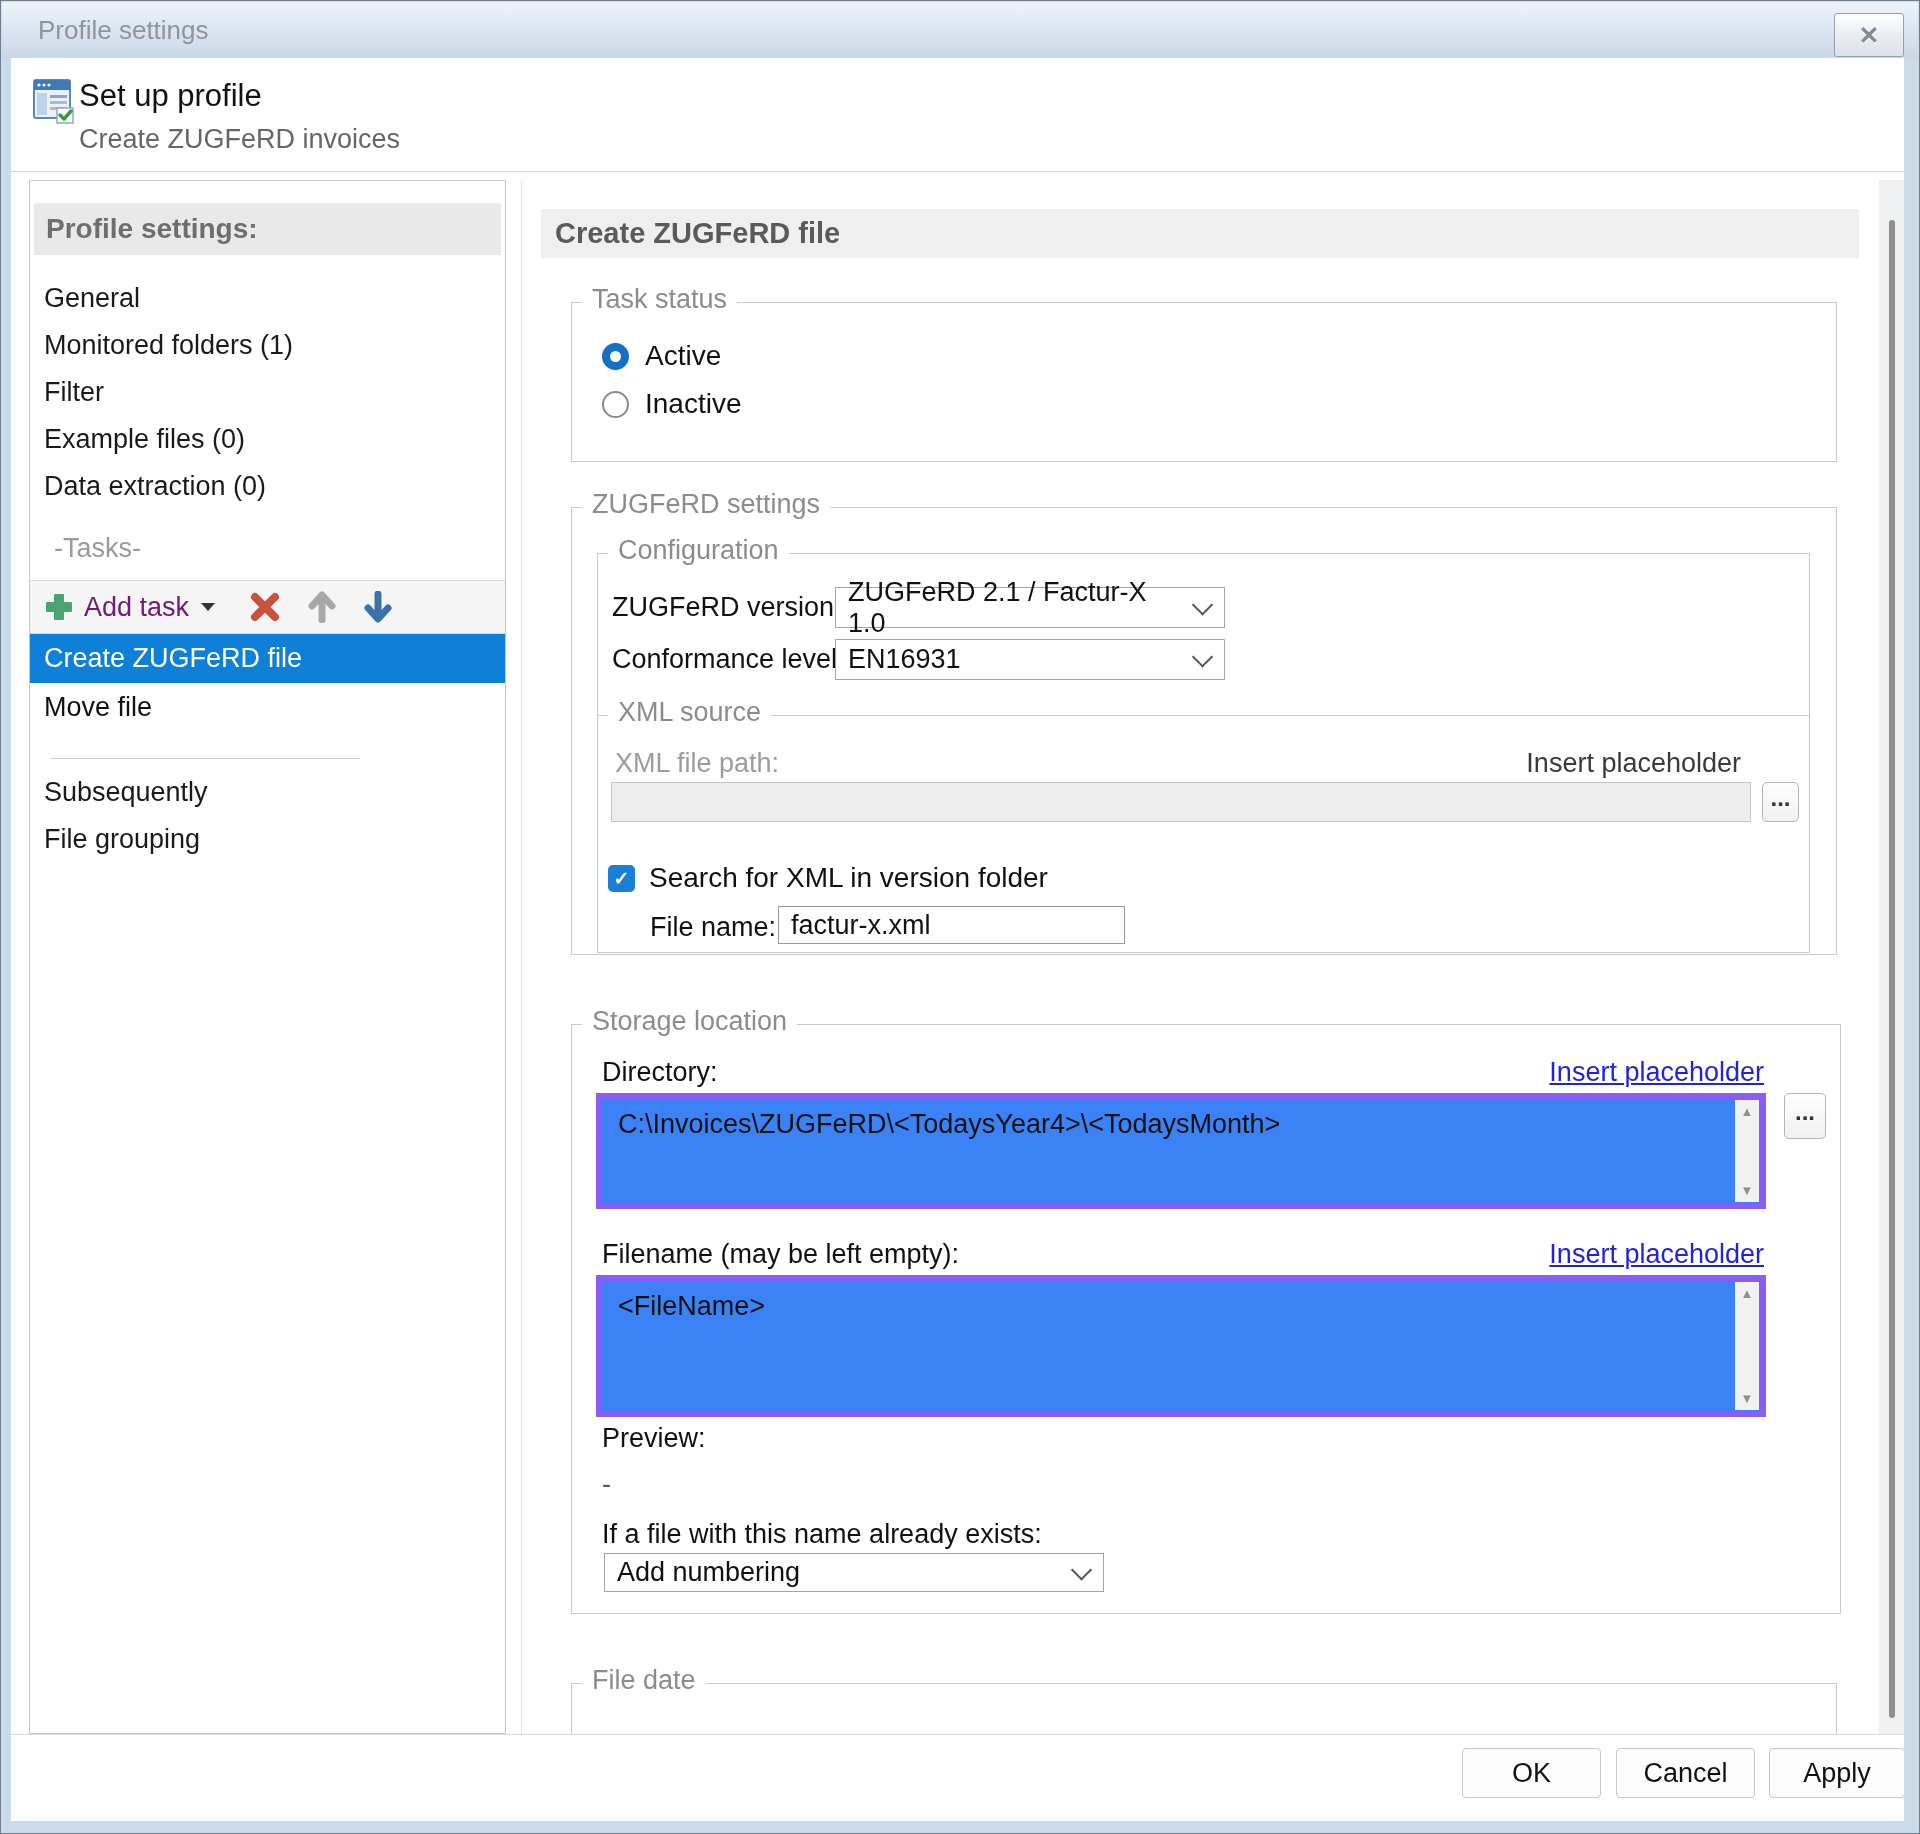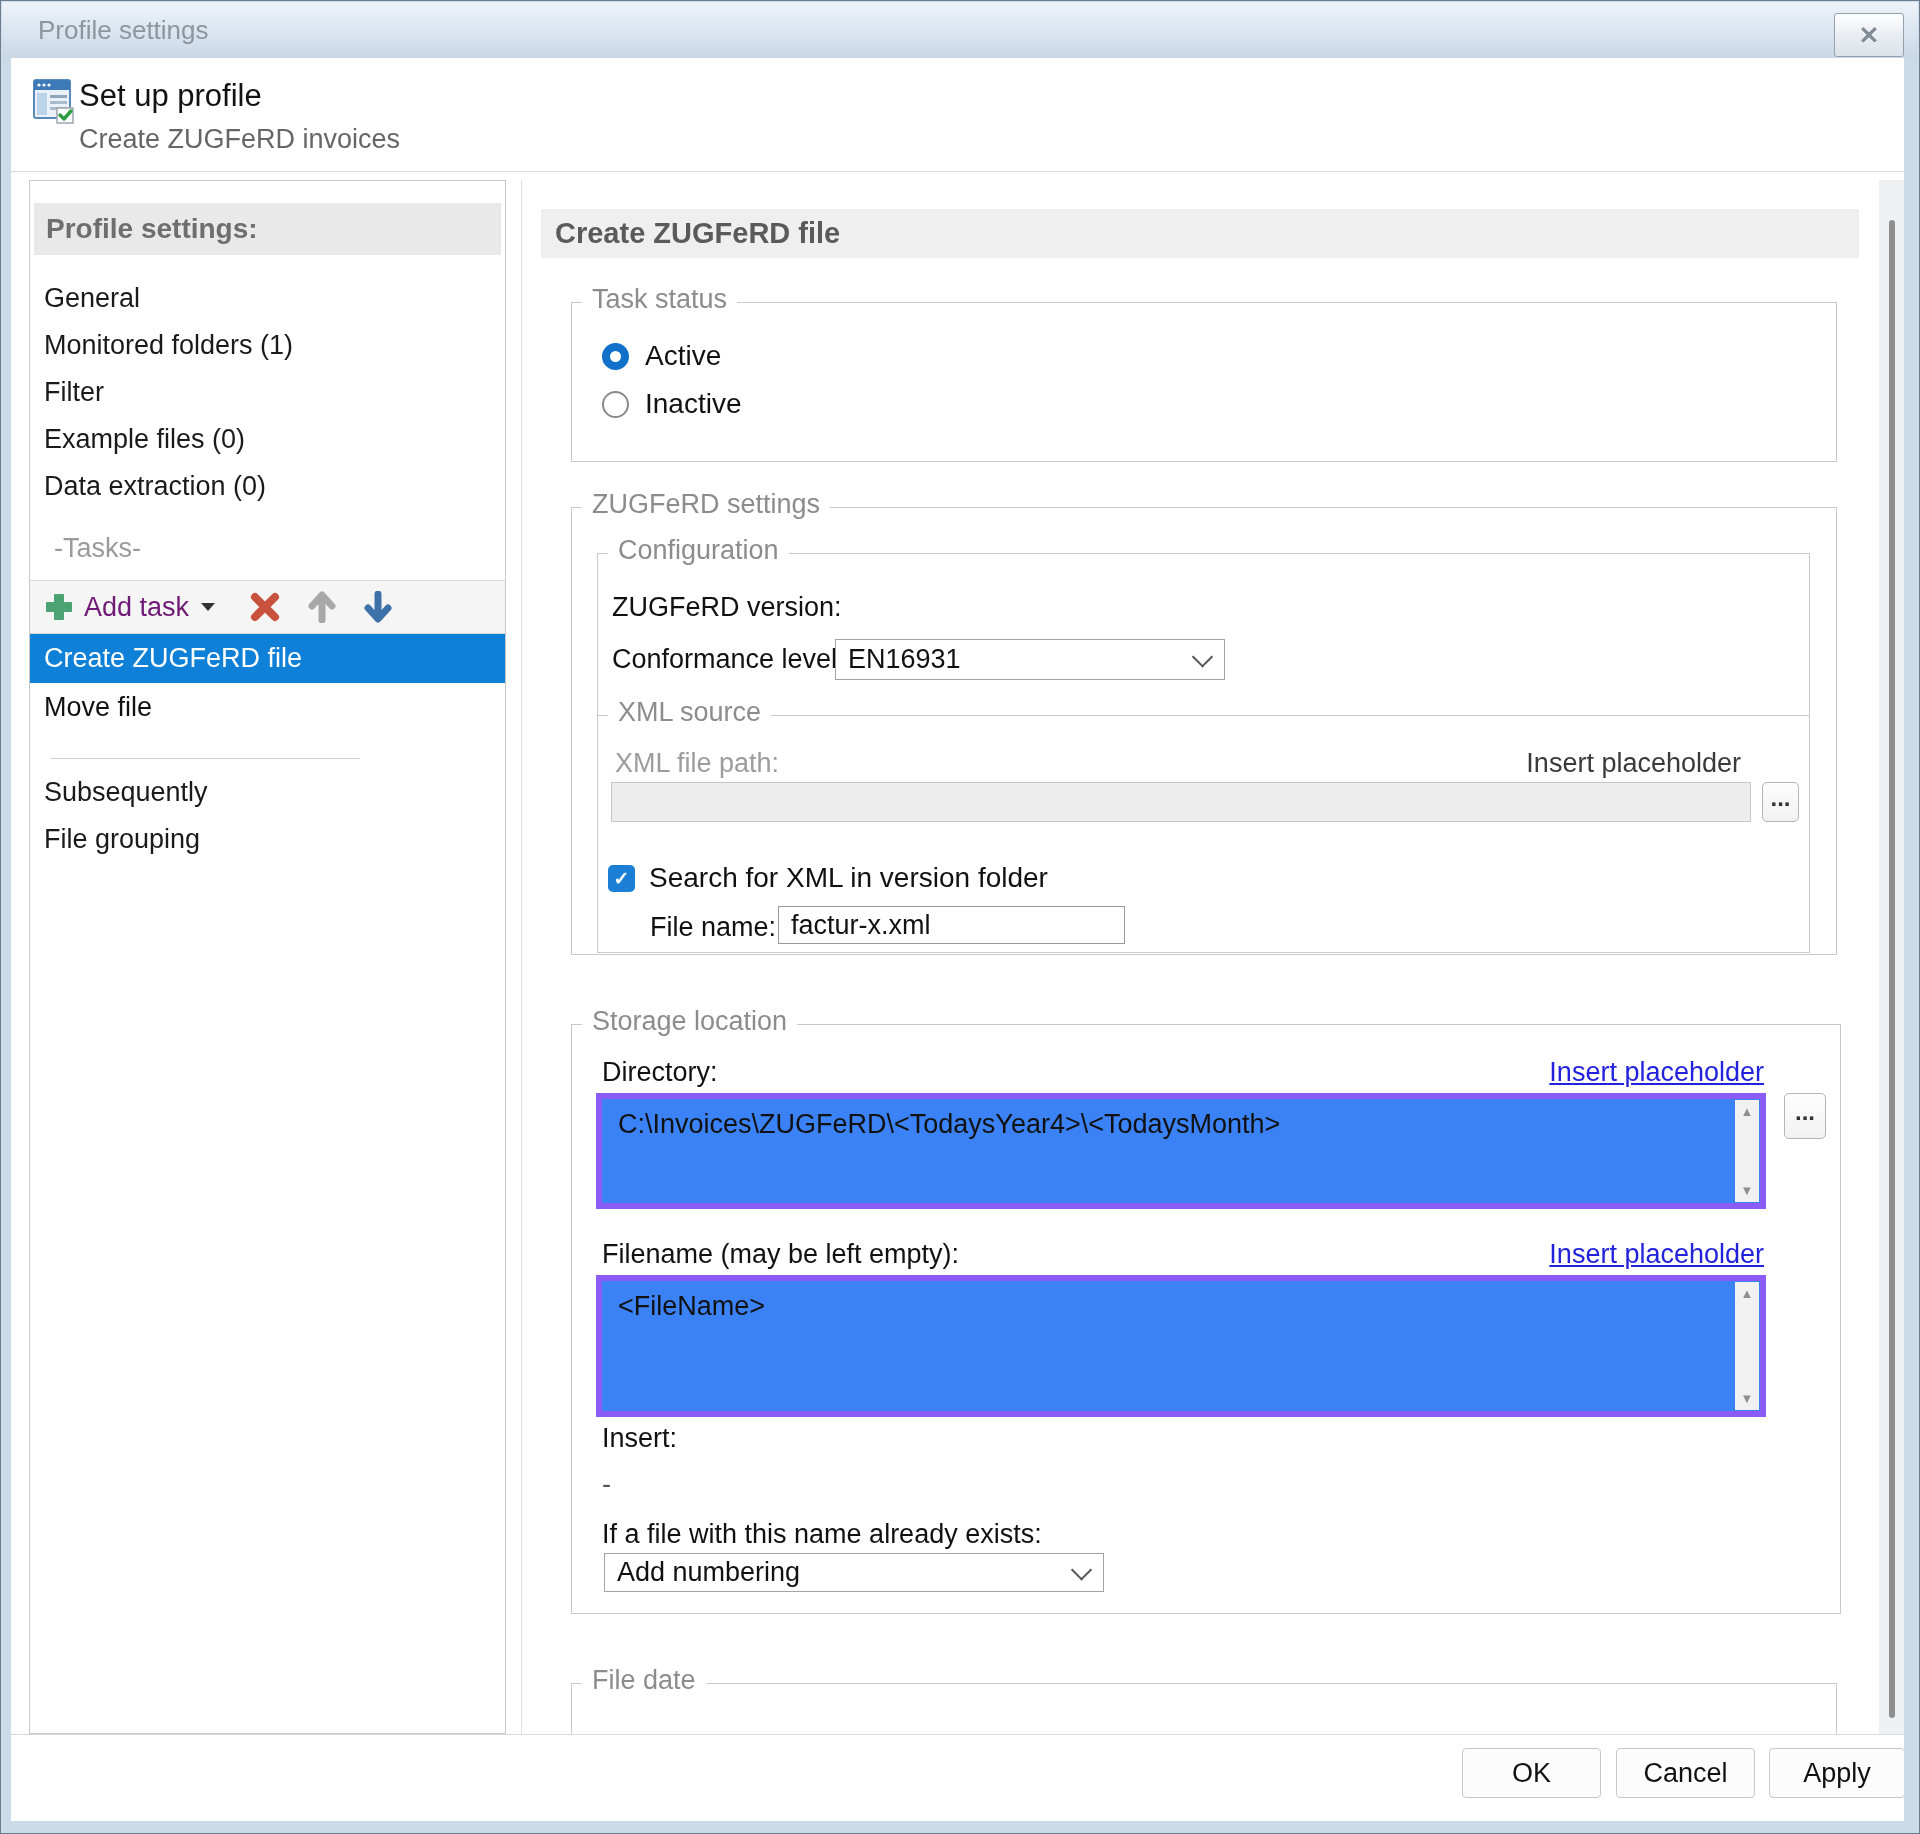--- a/index.html
+++ b/index.html
@@ -159,20 +159,24 @@
           <span class="radio-label">Inactive</span>
         </div>
       </div>
 
       <div class="groupbox" style="left:560px;top:335px;width:1266px;height:448px;">
         <span class="gb-label">ZUGFeRD settings</span>
 
         <div class="groupbox" style="left:25px;top:45px;width:1213px;height:170px;">
           <span class="gb-label">Configuration</span>
           <div class="field-label" style="left:14px;top:38px;">ZUGFeRD version:</div>
+          <div class="combo" style="left:237px;top:33px;width:390px;height:41px;">
+            <span>ZUGFeRD 2.1 / Factur-X 1.0</span>
+            <span class="chev"></span>
+          </div>
           <div class="field-label" style="left:14px;top:90px;">Conformance level:</div>
           <div class="combo" style="left:237px;top:85px;width:390px;height:41px;">
             <span>EN16931</span>
             <span class="chev"></span>
           </div>
         </div>
 
         <div class="groupbox" style="left:25px;top:207px;width:1213px;height:238px;">
           <span class="gb-label">XML source</span>
           <div class="field-label dim" style="left:17px;top:32px;">XML file path:</div>
@@ -199,21 +203,21 @@
         </div>
         <div class="browse-btn" style="left:1212px;top:68px;width:42px;height:46px;line-height:36px;">...</div>
 
         <div class="field-label" style="left:30px;top:214px;">Filename (may be left empty):</div>
         <div class="ph-link linked" style="right:76px;top:214px;">Insert placeholder</div>
         <div class="textarea" style="left:24px;top:250px;width:1170px;height:142px;">
           <div class="ta-text">&lt;FileName&gt;</div>
           <div class="ta-scroll"></div>
         </div>
 
-        <div class="field-label" style="left:30px;top:398px;">Insert:</div>
+        <div class="field-label" style="left:30px;top:398px;">Preview:</div>
         <div class="field-label" style="left:30px;top:444px;color:#555;">-</div>
 
         <div class="field-label" style="left:30px;top:494px;">If a file with this name already exists:</div>
         <div class="combo" style="left:32px;top:528px;width:500px;height:39px;">
           <span>Add numbering</span>
           <span class="chev"></span>
         </div>
       </div>
 
       <div class="groupbox" style="left:560px;top:1511px;width:1266px;height:120px;">

